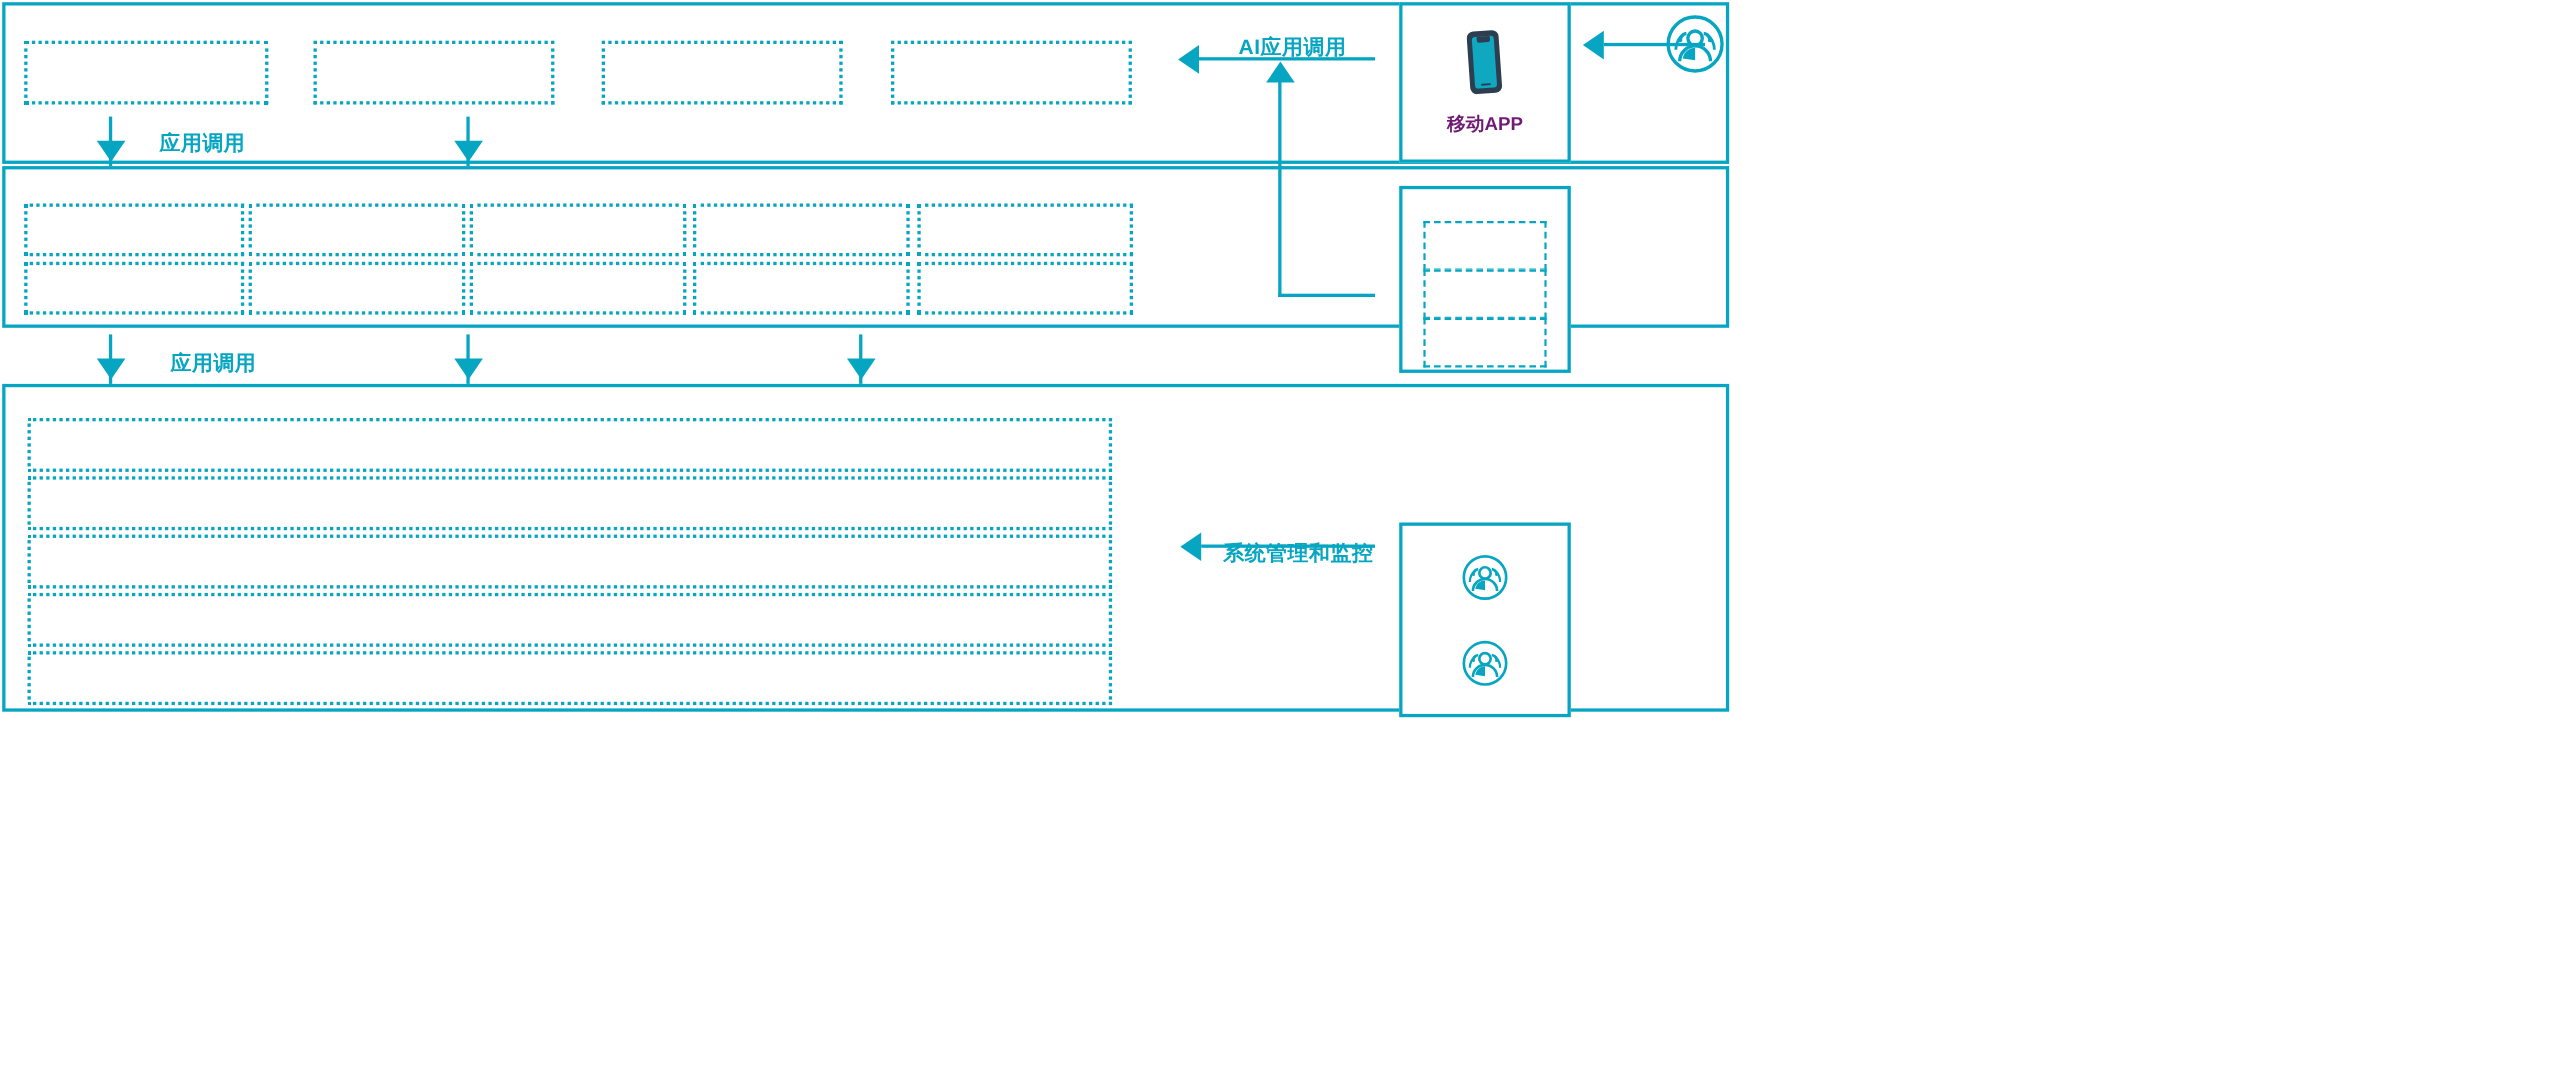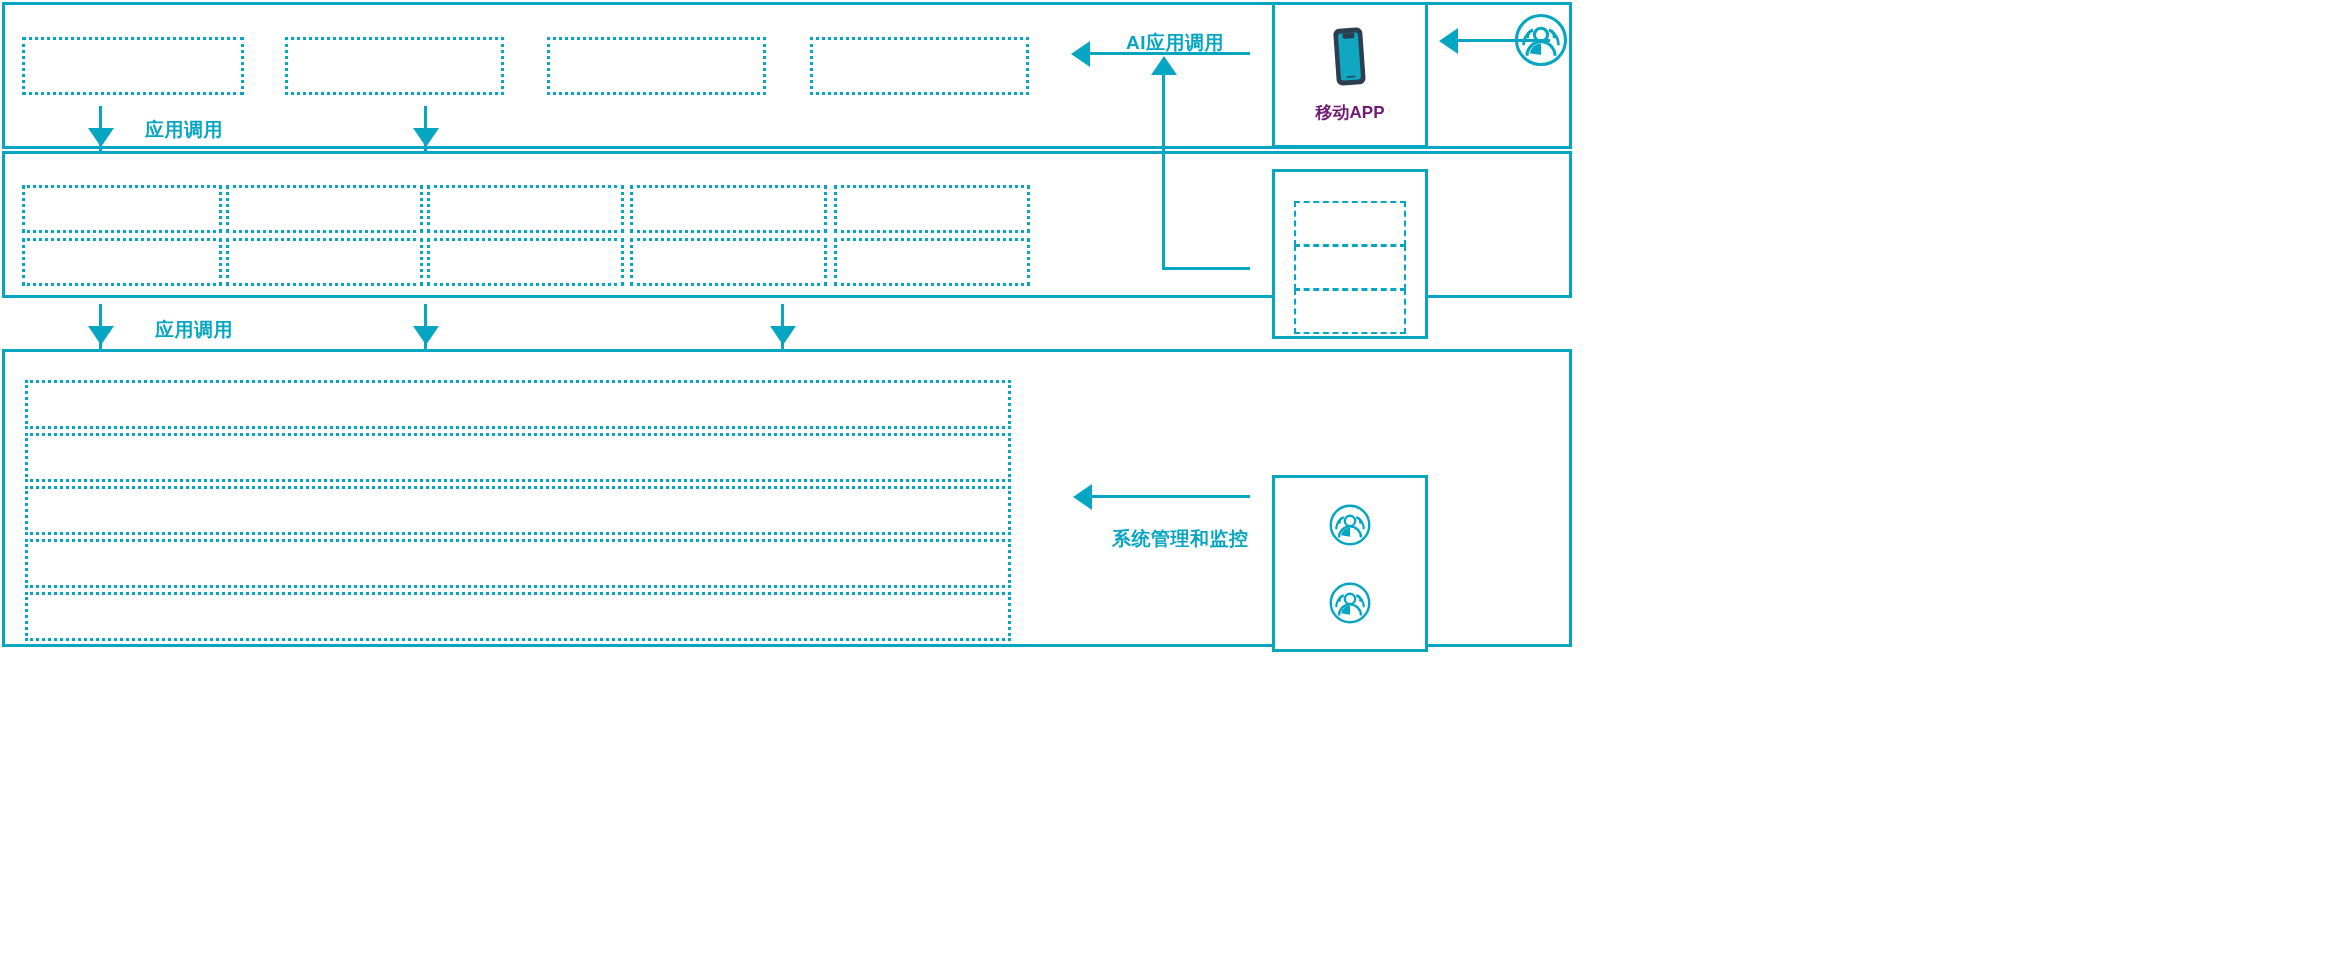--- a/index.html
+++ b/index.html
@@ -164,21 +164,21 @@
   <div class="arrow-left" style="left:1071px; top:41px;"></div>
 
   <div class="vline" style="left:1162px; top:70px; height:200px;"></div>
   <div class="arrow-up" style="left:1151px; top:56px;"></div>
 
   <div class="hline" style="left:1162px; top:267px; width:88px;"></div>
   <div class="flow-label" style="left:1126px; top:30px;">AI应用调用</div>
 
   <div class="hline" style="left:1092px; top:495px; width:158px;"></div>
   <div class="arrow-left" style="left:1073px; top:484px;"></div>
-  <div class="flow-label" style="left:1112px; top:526px;">系统管理和监控</div>
+  <div class="flow-label" style="left:1112px; top:490px;">系统管理和监控</div>
 
   <div class="node-panel" style="left:1272px; top:2px; width:156px; height:146px;">
     <span class="icon-slot">
       <svg width="34" height="60" viewBox="0 0 34 60">
         <g transform="rotate(-4 17 30)">
           <rect x="3" y="2" width="27" height="55" rx="5" ry="5" fill="#2c3e50" stroke="#2c3e50" stroke-width="2"></rect>
           <rect x="6.5" y="6" width="20" height="47" rx="3" ry="3" fill="#0fa8c0"></rect>
           <path d="M11 6 h12 v3.5 a2 2 0 0 1 -2 2 h-8 a2 2 0 0 1 -2 -2 z" fill="#2c3e50"></path>
           <rect x="12" y="49" width="9" height="1.6" rx="0.8" fill="#2c3e50"></rect>
         </g>

